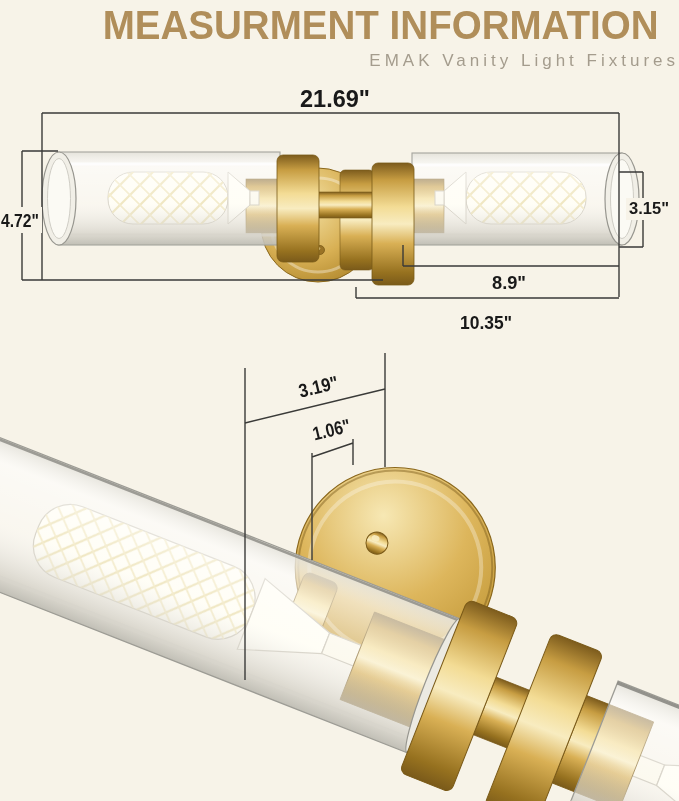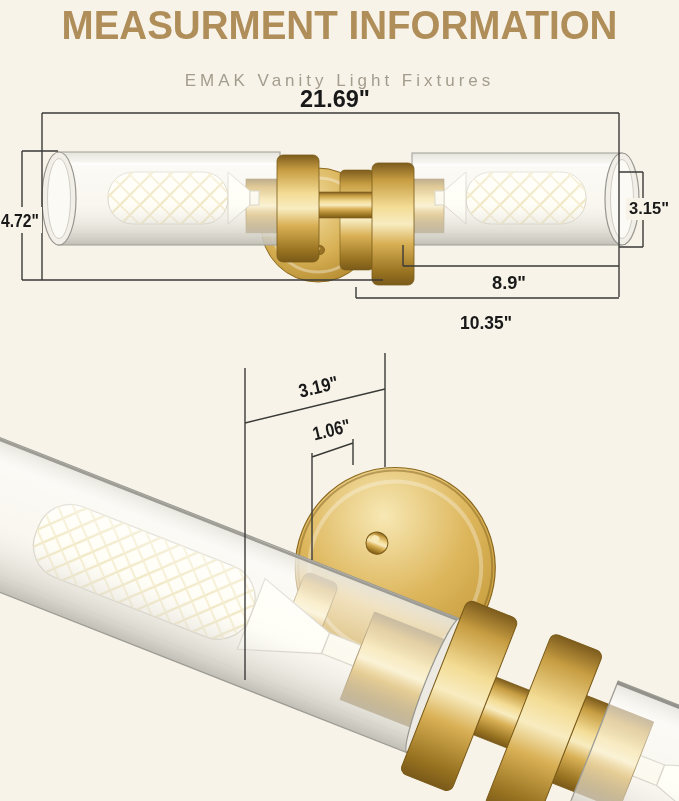--- a/index.html
+++ b/index.html
@@ -1,28 +1,28 @@
 <!DOCTYPE html>
 <html><head>
 <meta charset="utf-8">
 <style>
   html,body{margin:0;padding:0;}
   .canvas{
     position:relative;width:679px;height:801px;
     background:#f7f3e8;overflow:hidden;
     font-family:"Liberation Sans",sans-serif;
   }
-  .header{position:absolute;top:0;left:0;width:679px;text-align:center;}
+  .header{position:absolute;top:0;left:0;width:679px;text-align:right;}
   .title{
     margin-top:4px;font-size:41px;font-weight:800;line-height:1.05;
     color:#b08e5a;letter-spacing:0px;transform:scaleX(.94);transform-origin:center;
     font-family:"Liberation Sans",sans-serif;
   }
   .subtitle{
-    margin-top:24px;font-size:17px;font-weight:400;color:#a49c8d;
+    margin-top:4px;font-size:17px;font-weight:400;color:#a49c8d;
     letter-spacing:4px;font-family:"Liberation Sans",sans-serif;
   }
   svg{position:absolute;left:0;display:block;}
   #front-view{top:85px;}
   #detail-view{top:345px;}
   .dl{fill:none;stroke:#3a3a38;stroke-width:1.4;}
   .dim{
     fill:#191919;font-weight:bold;font-family:"Liberation Sans",sans-serif;
     font-size:19px;
   }

